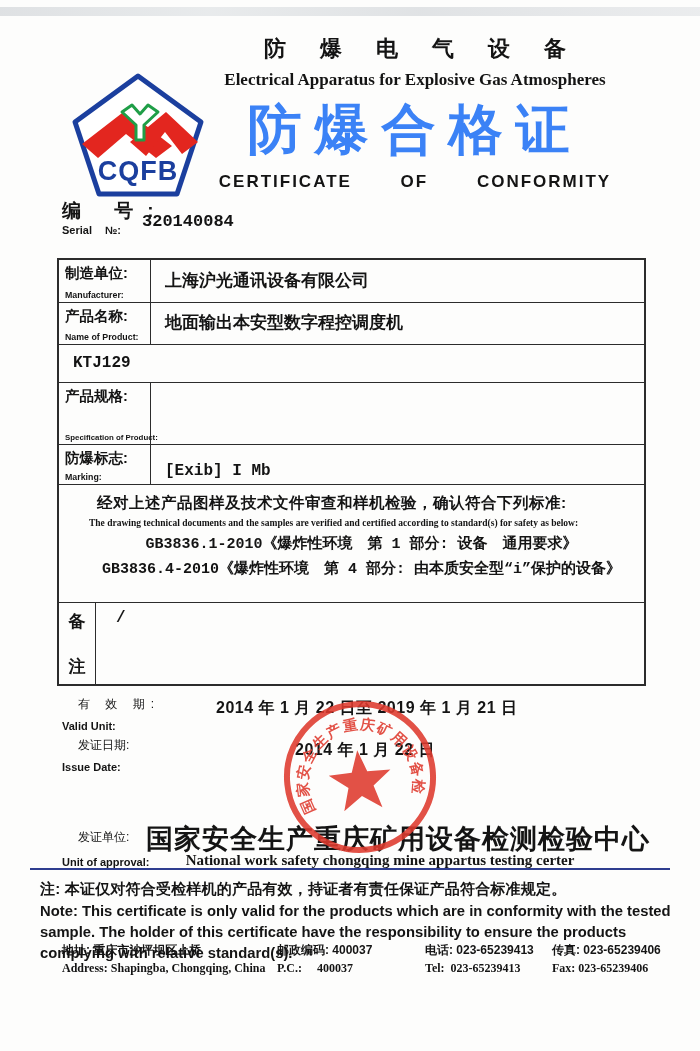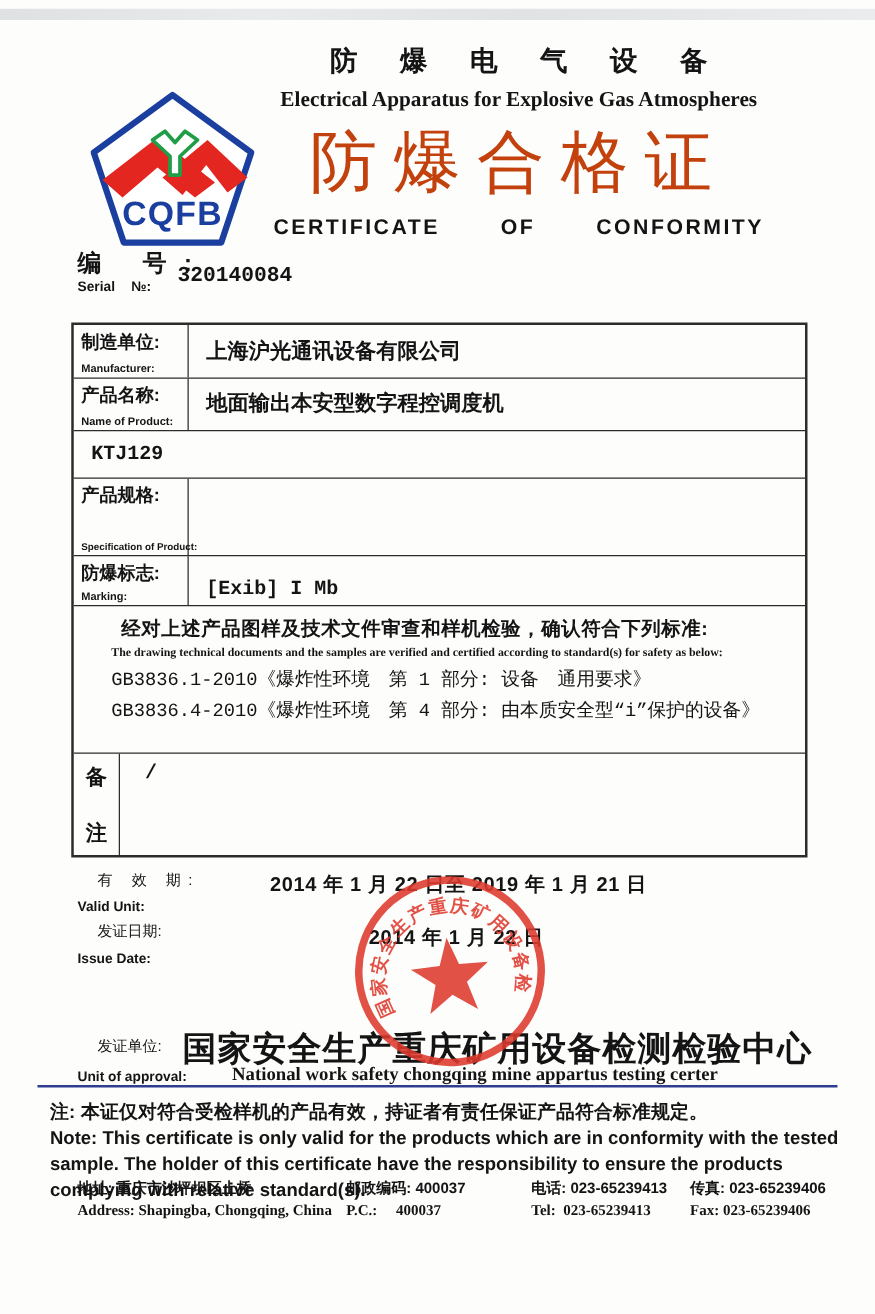--- a/index.html
+++ b/index.html
@@ -11,21 +11,21 @@
   }
   .scan-edge-top { position:absolute; left:0; top:7px; width:100%; height:9px;
     background:linear-gradient(90deg,#d7dadd,#e3e6e8 30%,#d9dcdf 60%,#e6e8ea); opacity:.8; }
   .abs { position:absolute; }
 
   
   .logo-svg { position:absolute; left:70px; top:72px; }
   .hdr-block { position:absolute; left:205px; top:34px; width:420px; text-align:center; }
   .t-cn { font-size:22px; font-weight:700; letter-spacing:34px; text-indent:34px; white-space:nowrap; }
   .t-en { font-size:17px; font-weight:700; font-family:"Liberation Serif","DejaVu Serif",serif; margin-top:6px; letter-spacing:0; }
-  .t-red { font-size:54px; font-weight:400; color:#c2410c; letter-spacing:13px; margin-top:4px; white-space:nowrap; }
+  .t-red { font-size:54px; font-weight:700; color:#3b82f6; letter-spacing:13px; margin-top:4px; white-space:nowrap; }
   .t-cert { font-size:17px; font-weight:700; letter-spacing:2px; word-spacing:42px; margin-top:5px; font-family:"Liberation Sans",sans-serif; }
 
   
   .serial-cn { position:absolute; left:62px; top:198px; font-size:19px; font-weight:700; letter-spacing:14px; }
   .serial-en { position:absolute; left:62px; top:224px; font-size:11px; font-weight:700; word-spacing:10px; }
   .serial-val { position:absolute; left:142px; top:212px; font-size:17px; font-family:"Liberation Mono","DejaVu Sans Mono",monospace; font-weight:700; }
 
   
   .tbl { position:absolute; left:57px; top:258px; width:589px; height:428px; border:2px solid #2c2c2c; display:flex; flex-direction:column; }
   .trow { display:flex; border-bottom:1.5px solid #2c2c2c; }
@@ -33,21 +33,21 @@
   .lab-cn { font-size:14.5px; font-weight:700; }
   .lab-en { font-size:9px; font-weight:700; transform:scale(.98); transform-origin:left; white-space:nowrap; }
   .tval { flex:1; padding:0 10px 2px 14px; font-size:16px; display:flex; flex-direction:column; justify-content:center;
           font-family:"Liberation Mono","DejaVu Sans Mono",monospace; font-weight:700; }
   .tval.cjk { font-family:"Liberation Sans","DejaVu Sans",sans-serif; font-weight:700; }
   .spec-line { font-size:15.5px; line-height:20px; font-weight:700; }
 
   .std-cell { border-bottom:1.5px solid #2c2c2c; padding:8px 10px 6px 38px; height:118px; }
   .std-cn { font-size:15.5px; font-weight:700; letter-spacing:.5px; }
   .std-en { font-size:9.5px; font-weight:700; font-family:"Liberation Serif","DejaVu Serif",serif; margin:4px 0 6px -8px; }
-  .std-item { font-size:15px; font-weight:400; margin:6px 0 0 -8px; font-family:"Liberation Mono","DejaVu Sans Mono",monospace; }
+  .std-item { font-size:15px; font-weight:700; margin:6px 0 0 -8px; font-family:"Liberation Mono","DejaVu Sans Mono",monospace;text-align:center; }
 
   .remark-row { display:flex; flex:1; }
   .remark-label { width:37px; border-right:1.5px solid #2c2c2c; display:flex; flex-direction:column; justify-content:space-between; align-items:center; padding:7px 0 6px; font-size:17px; font-weight:700; }
   .remark-val { flex:1; padding:6px 0 0 20px; font-size:16px; font-weight:700; font-family:"Liberation Mono","DejaVu Sans Mono",monospace; }
 
   
   .lbl-big { font-size:12px; font-weight:400;margin-left:16px; }
   .lbl-sm { font-size:11px; font-weight:700; }
   .date-val { font-size:16px; font-weight:700; letter-spacing:.5px; }
 

